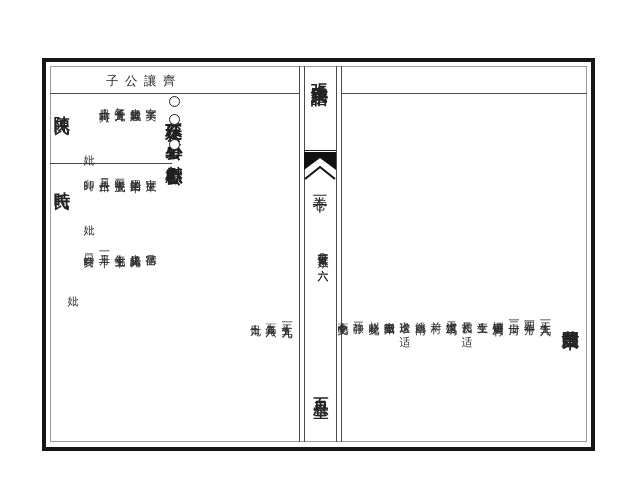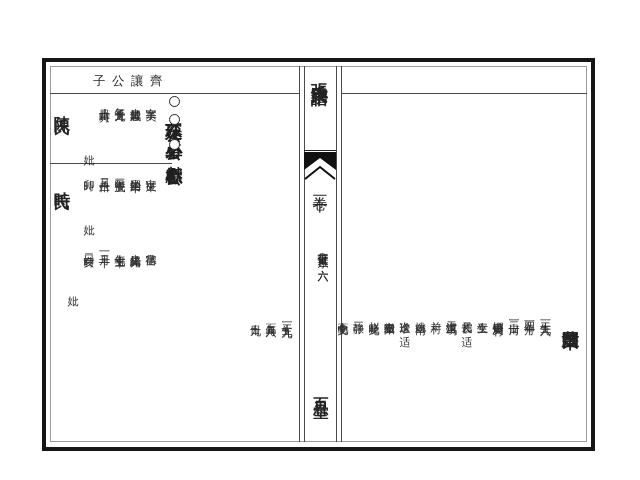--- a/index.html
+++ b/index.html
@@ -60,21 +60,21 @@
     <polygon points="0,0 32,0 32,18 16,6 0,18" fill="#111"></polygon>
     <polyline points="1,27 16,15 31,27" fill="none" stroke="#111" stroke-width="2"></polyline>
   </svg>
 
   <div class="vtext" style="left:312px;top:184px;font-size:15px;letter-spacing:2px;">卷十一</div>
 
   <div class="vtext" style="left:317px;top:243px;font-size:11px;letter-spacing:0.8px;">立行公支下世系　六六</div>
 
   <div class="vtext bold" style="left:313px;top:386px;font-size:15px;letter-spacing:3px;">百忍堂</div>
 
-  <div class="htext" style="left:93px;top:75px;font-size:12.5px;letter-spacing:6.5px;">子公讓齊</div>
+  <div class="htext" style="left:106px;top:75px;font-size:12.5px;letter-spacing:6.5px;">子公讓齊</div>
 
   <div class="chain">
     <div class="node-circle"></div>
     <div class="chain-name">廷琛公</div>
     <div class="node-circle"></div>
     <div class="chain-name">必卓公</div>
     <div class="vconn"></div>
     <div class="node-circle"></div>
     <div class="chain-name">獻標公</div>
   </div>

